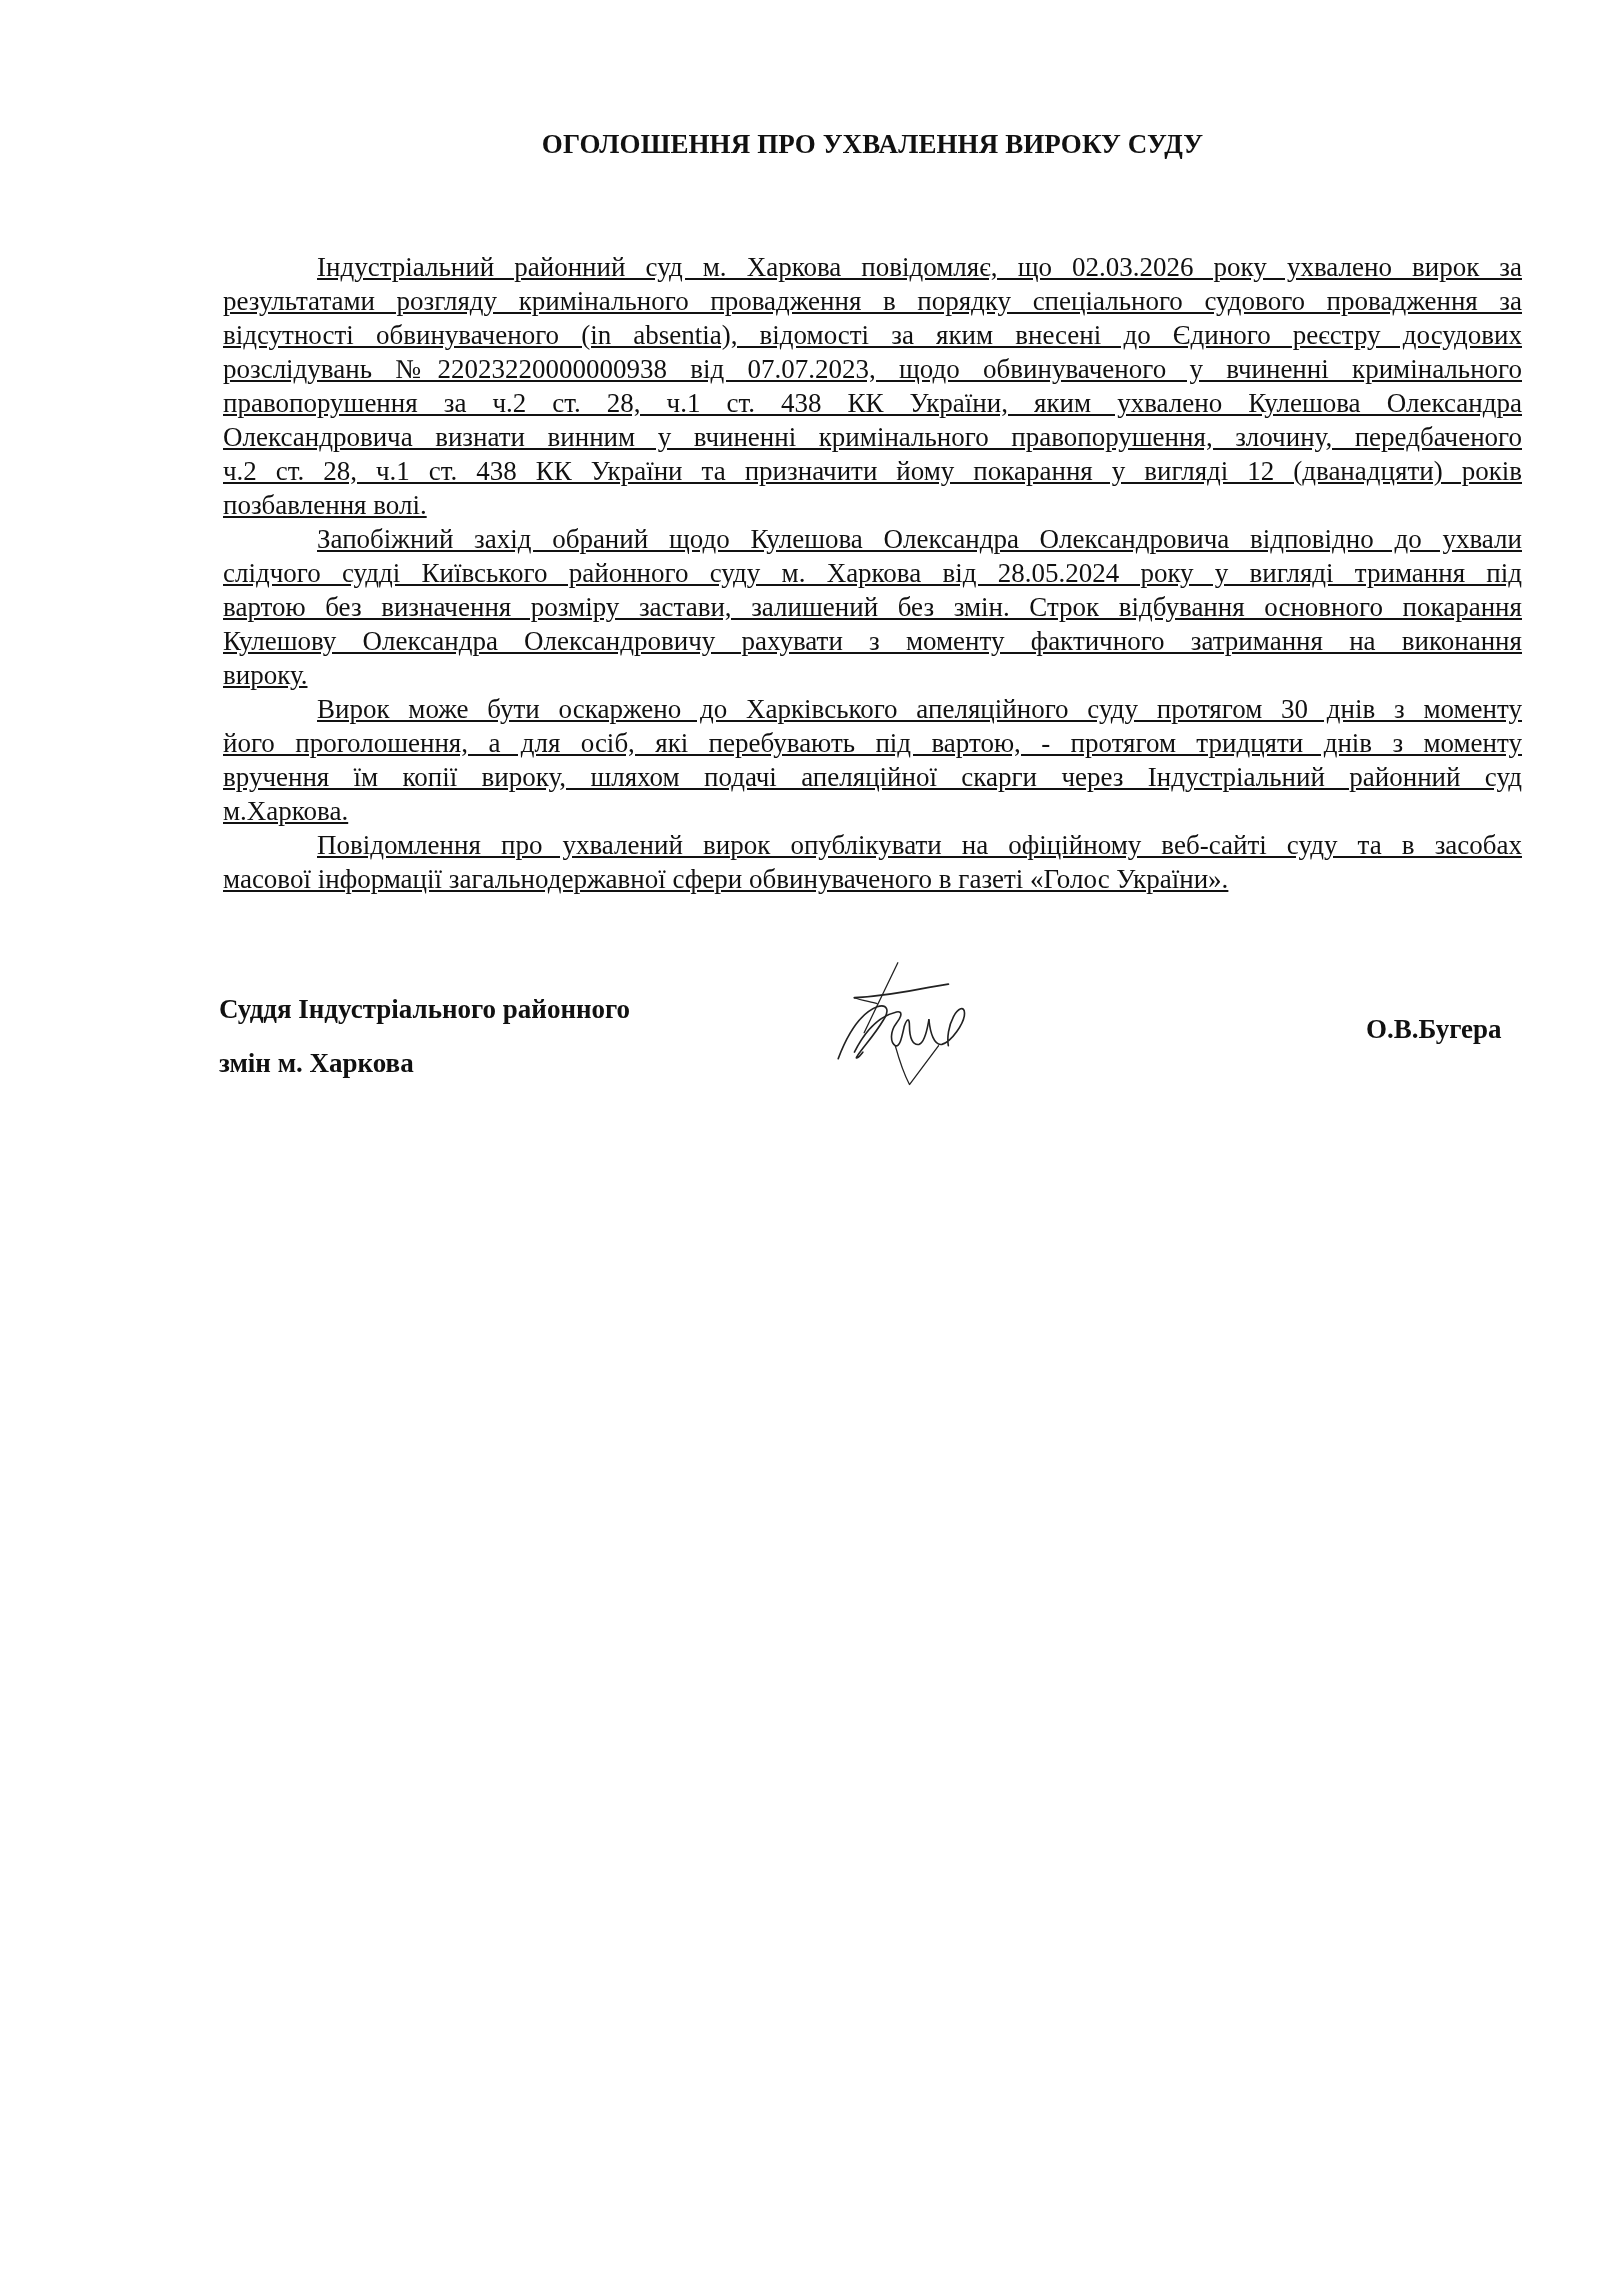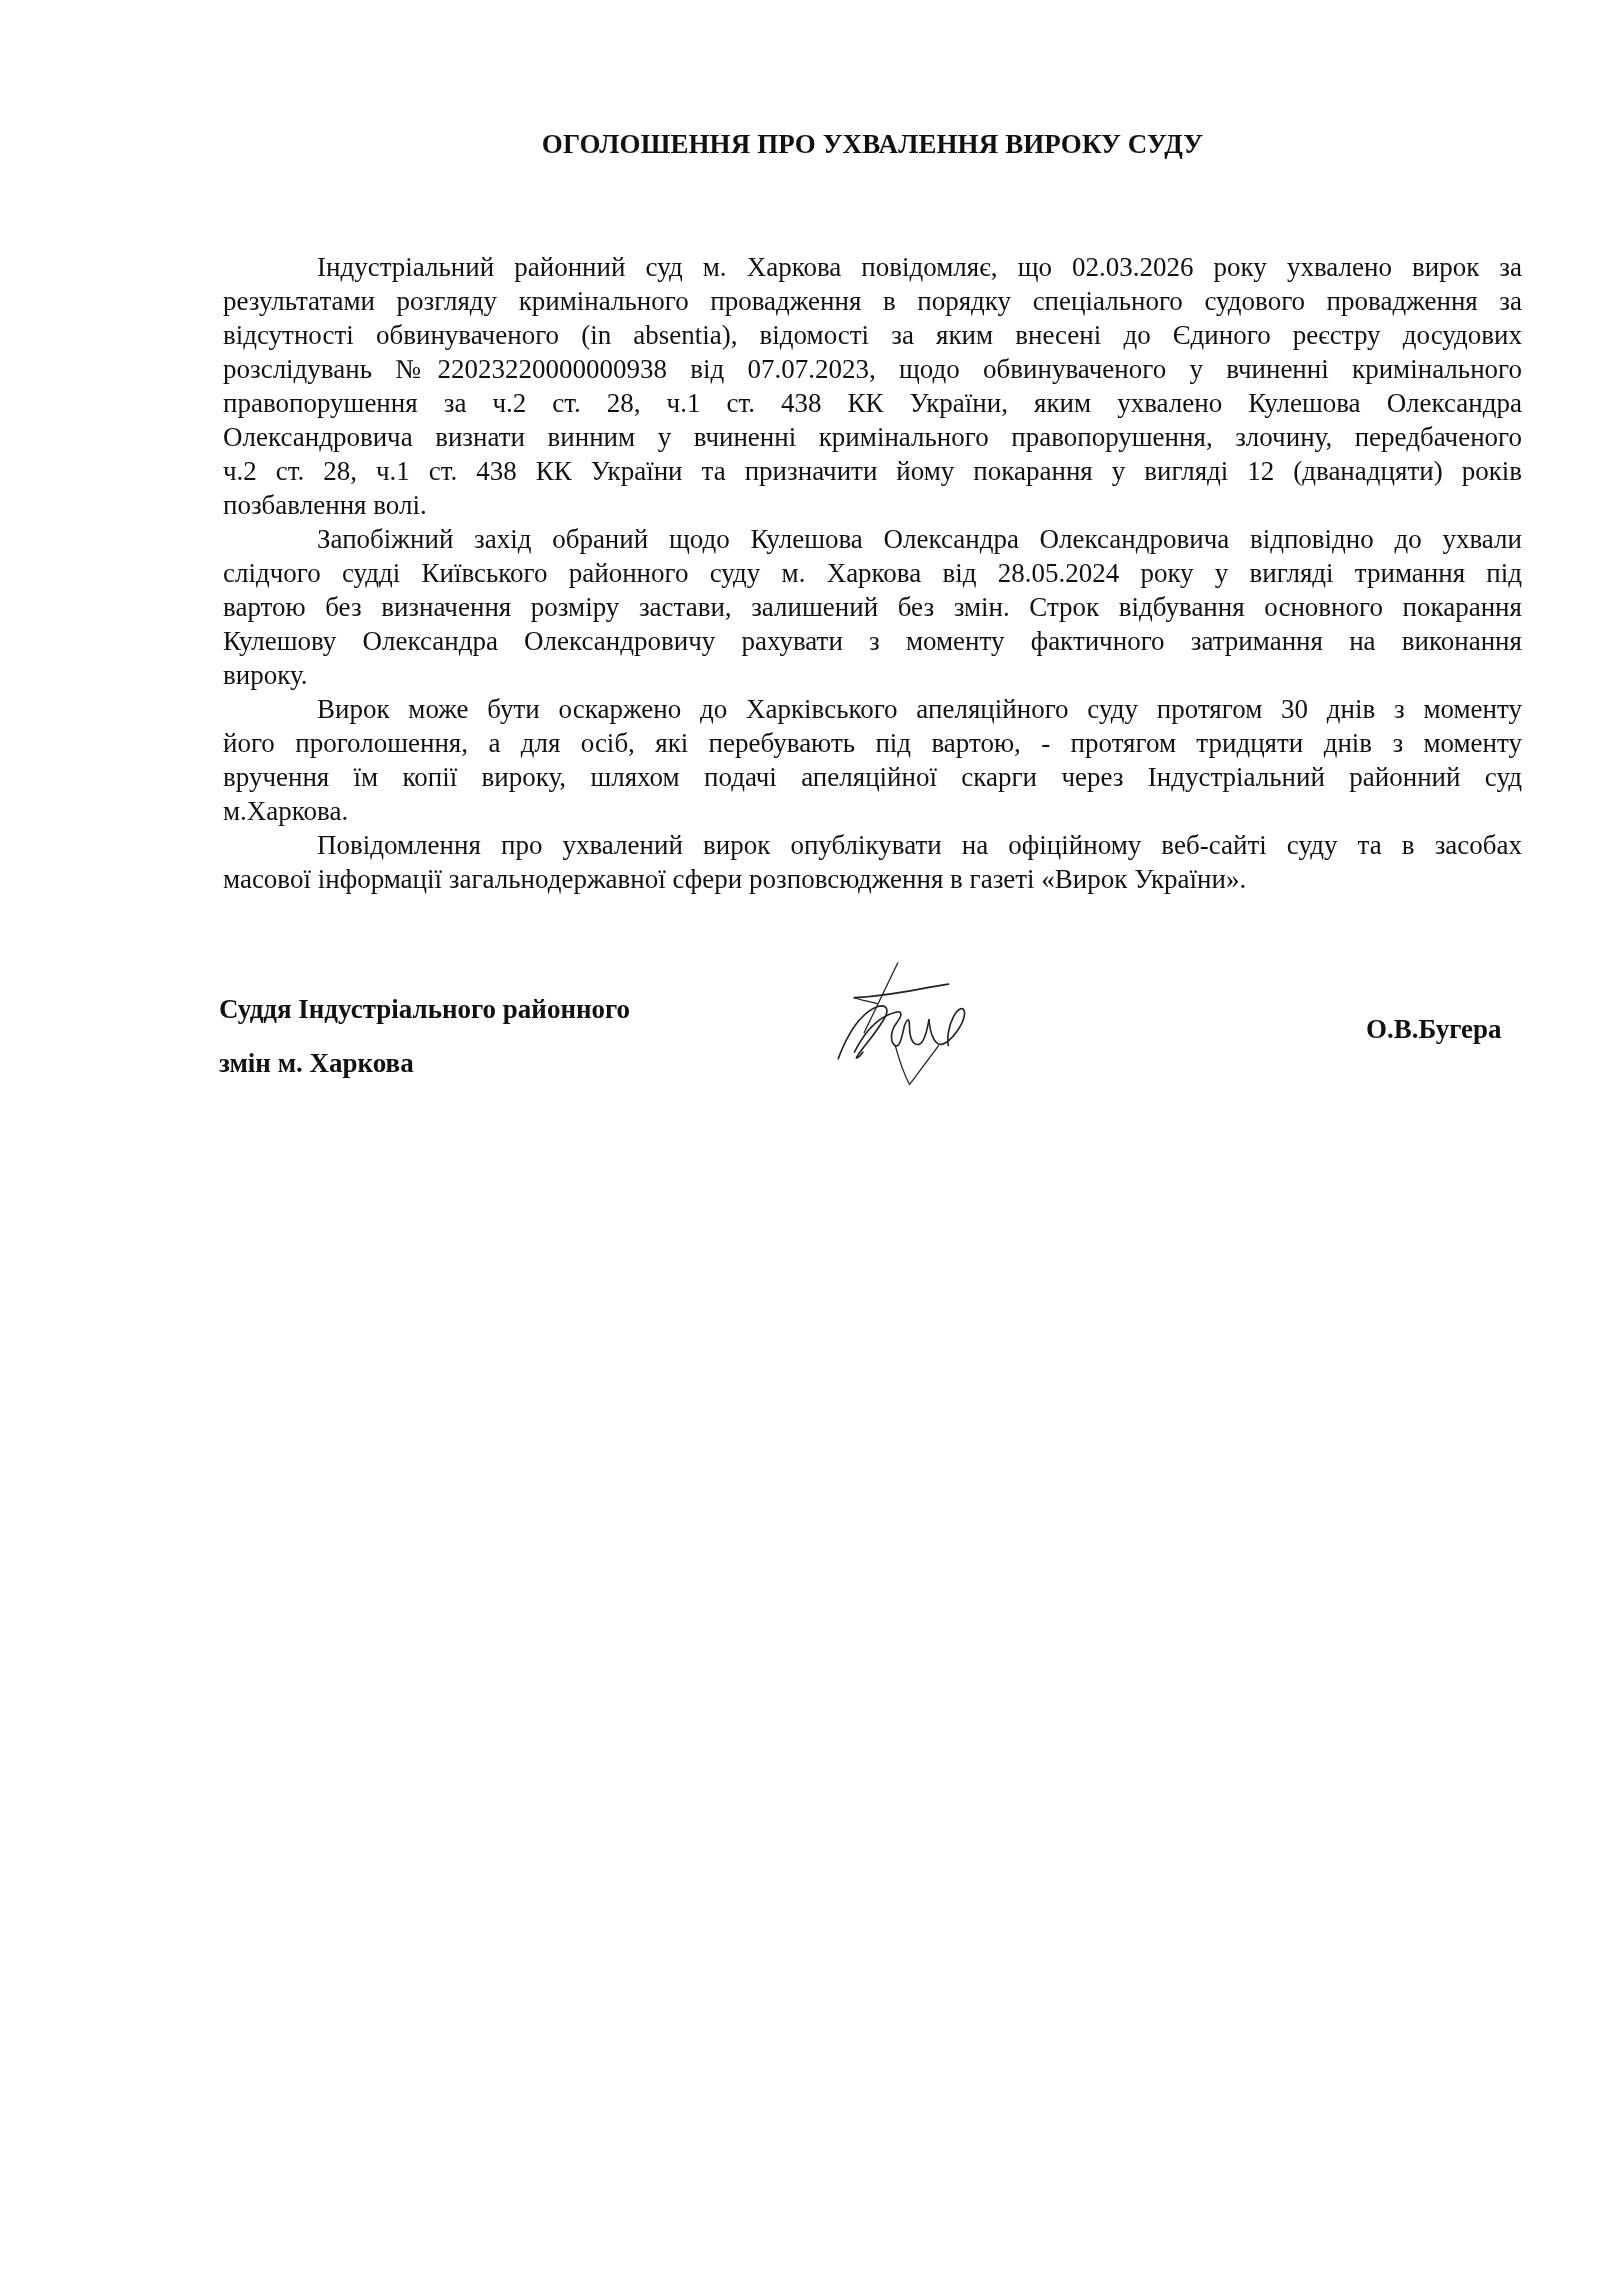--- a/index.html
+++ b/index.html
@@ -41,20 +41,21 @@
       font-size: 27px;
       line-height: 34px;
     }
     .line {
       display: block;
       height: 34px;
       white-space: nowrap;
       text-align: justify;
       text-align-last: justify;
       overflow: visible;
+      text-decoration: underline;
     }
     .line.first { padding-left: 94px; }
     .line.last { text-align: left; text-align-last: left; }
     .sign-block {
       position: absolute;
       left: 219px;
       font-weight: bold;
       font-size: 27px;
       line-height: 34px;
       white-space: nowrap;
@@ -109,21 +110,21 @@
 
     <div>
       <span class="line first" style="white-space: normal;">Вирок може бути оскаржено до Харківського апеляційного суду протягом 30 днів з моменту</span>
       <span class="line" style="white-space: normal;">його проголошення, а для осіб, які перебувають під вартою, - протягом тридцяти днів з моменту</span>
       <span class="line" style="white-space: normal;">вручення їм копії вироку, шляхом подачі апеляційної скарги  через  Індустріальний районний суд</span>
       <span class="line last">м.Харкова.</span>
     </div>
 
     <div>
       <span class="line first" style="white-space: normal;">Повідомлення про ухвалений вирок опублікувати на офіційному веб-сайті суду та в засобах</span>
-      <span class="line last">масової інформації загальнодержавної сфери розповсюдження в газеті «Вирок України».</span>
+      <span class="line last">масової інформації загальнодержавної сфери обвинуваченого в газеті «Голос України».</span>
     </div>
   </div>
 
   <div class="sign-block sign-line1">Суддя Індустріального районного</div>
   <div class="sign-block sign-line2">змін м. Харкова</div>
 
   <div class="signature">
     <svg viewBox="0 0 240 210" xmlns="http://www.w3.org/2000/svg" fill="none" stroke="#222" stroke-linecap="round" stroke-linejoin="round">
 
       <path d="M112 12 L72 95 L60 120" stroke-width="2"></path>

